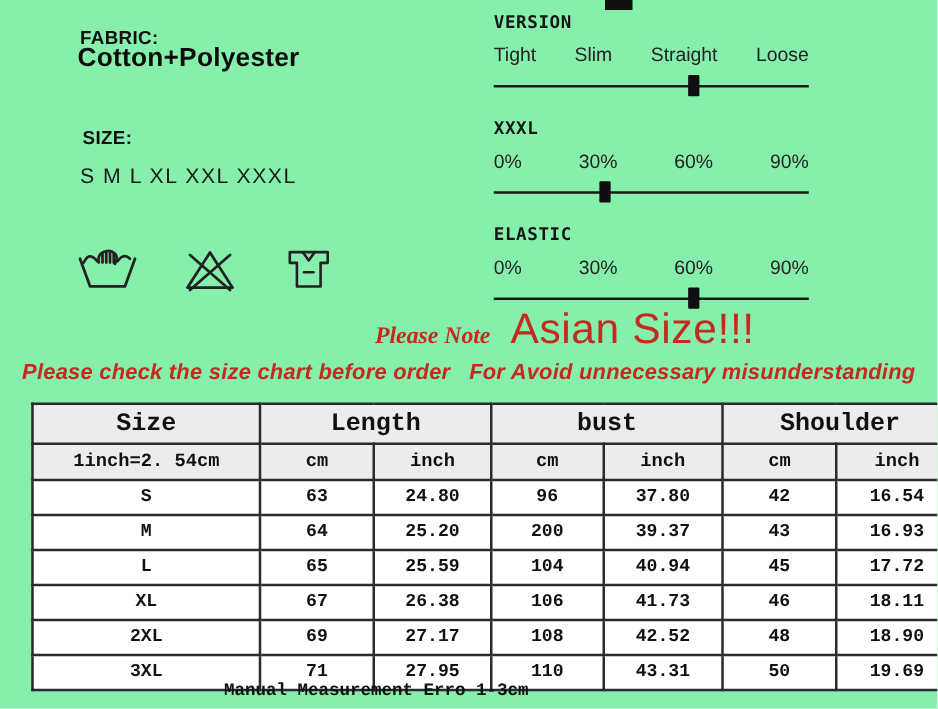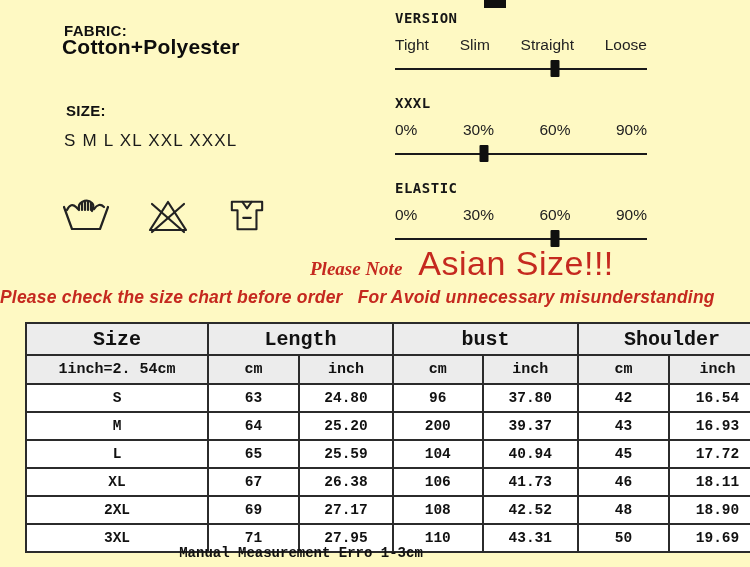--- a/index.html
+++ b/index.html
@@ -1,41 +1,41 @@
 <!DOCTYPE html>
 <html><head>
 <meta charset="utf-8">
 <style>
   html,body{margin:0;padding:0;background:#ffffff;}
   .canvas{
-    position:relative;width:750px;height:567px;background:#fef9c3;overflow:hidden;
+    position:relative;width:750px;height:567px;background:#86efac;overflow:hidden;
     font-family:"Liberation Sans",sans-serif;color:#1c1c1c;text-decoration:underline;
   }
   
   .lbl{position:absolute;font-size:15px;font-weight:700;letter-spacing:.3px;color:#111;}
   .fabric-label{left:64px;top:22px;}
   .fabric-value{position:absolute;left:62px;top:35px;font-size:21px;font-weight:800;letter-spacing:.2px;color:#0d0d0d;}
   .size-label{left:66px;top:102px;}
   .size-value{position:absolute;left:64px;top:131px;font-size:17px;font-weight:400;letter-spacing:1.2px;color:#1a1a1a;}
   .care-icons{position:absolute;left:62px;top:196px;display:flex;align-items:center;gap:36px;}
   .care-icons svg{display:block;}
   
   .sliders{position:absolute;left:395px;top:10px;width:252px;}
   .slider-group{position:relative;}
   .slider-title{font-family:"DejaVu Sans Mono",monospace;font-weight:700;font-size:14px;letter-spacing:.5px;color:#161616;}
   .slider-options{display:flex;justify-content:space-between;font-size:15.5px;color:#222;margin-top:10px;}
   .slider-track{position:relative;height:2px;background:#1a1a1a;margin-top:14px;}
   .slider-handle{position:absolute;top:-8px;width:9px;height:17px;background:#0f0f0f;border-radius:1px;transform:translateX(-50%);}
   .gap-a{margin-top:0;}
   .gap-b{margin-top:25px;}
   
-  .notice-line1{position:absolute;left:310px;top:244px;display:flex;align-items:baseline;gap:16px;white-space:nowrap;}
+  .notice-line1{position:absolute;left:300px;top:244px;display:flex;align-items:baseline;gap:16px;white-space:nowrap;}
   .notice-prefix{font-family:"Liberation Serif",serif;font-style:italic;font-weight:700;font-size:19px;}
   .notice-headline{font-size:34px;font-weight:500;letter-spacing:.5px;}
-  .notice-line2{position:absolute;left:0;top:287px;width:658px;text-align:center;
+  .notice-line2{position:absolute;left:0;top:287px;width:750px;text-align:center;
     font-style:italic;font-weight:700;font-size:17.5px;letter-spacing:.2px;white-space:nowrap;}
   .notice-line2 .part2{margin-left:10px;}
   
   .size-table{position:absolute;left:25px;top:322px;width:742px;border-collapse:collapse;
     font-family:"Liberation Mono",monospace;table-layout:fixed;}
   .size-table td,.size-table th{border:2px solid #2b2b2b;text-align:center;padding:0;color:#111;}
   .size-table .grp{background:#ececec;font-size:20px;font-weight:700;height:30px;}
   .size-table .sub{background:#ececec;font-size:15px;font-weight:700;height:27px;margin-top:13px;}
   .size-table .cell{font-size:14.5px;font-weight:700;height:26px;background:#fff;}
   .footnote{position:absolute;left:0;top:545px;width:602px;text-align:center;

